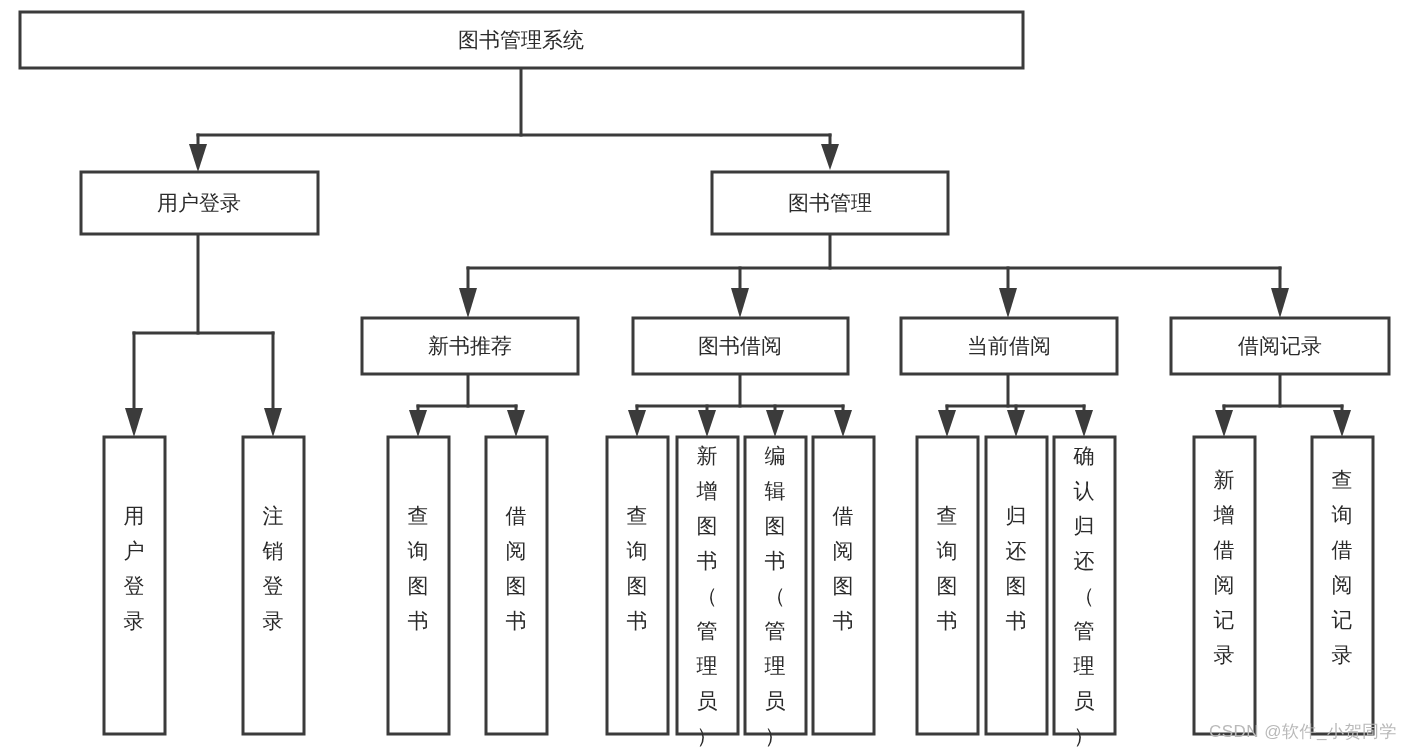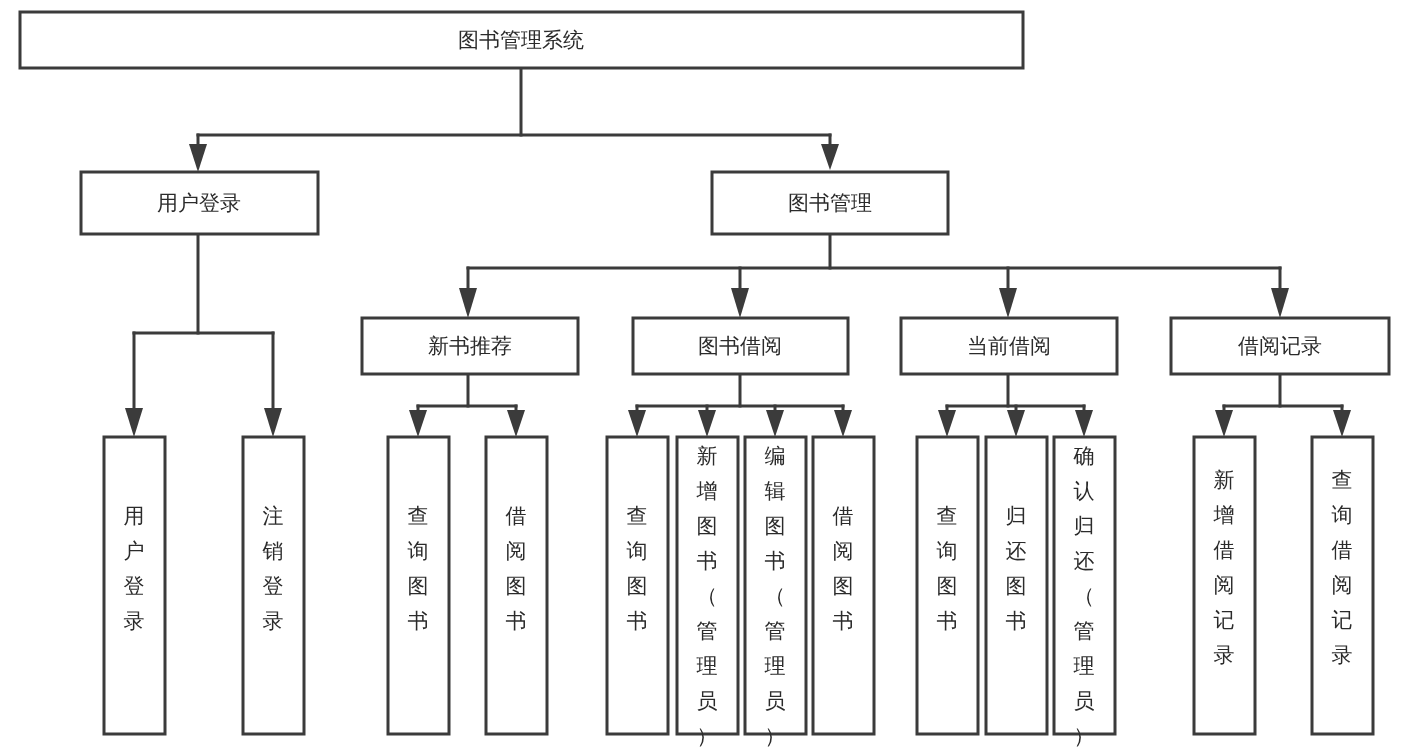--- a/index.html
+++ b/index.html
@@ -240,13 +240,14 @@
       <text class="node-label-v" x="1224" y="487"><tspan x="1224" y="487">新</tspan><tspan x="1224" y="522">增</tspan><tspan x="1224" y="557">借</tspan><tspan x="1224" y="592">阅</tspan><tspan x="1224" y="627">记</tspan><tspan x="1224" y="662">录</tspan></text>
     </g>
 
     <g>
       <rect class="node-box" x="1312" y="437" width="61" height="297"></rect>
       <text class="node-label-v" x="1342" y="487"><tspan x="1342" y="487">查</tspan><tspan x="1342" y="522">询</tspan><tspan x="1342" y="557">借</tspan><tspan x="1342" y="592">阅</tspan><tspan x="1342" y="627">记</tspan><tspan x="1342" y="662">录</tspan></text>
     </g>
 
   </svg>
 
+  <div class="watermark">CSDN @软件_小贺同学</div>
 </div>
 
 </body></html>

